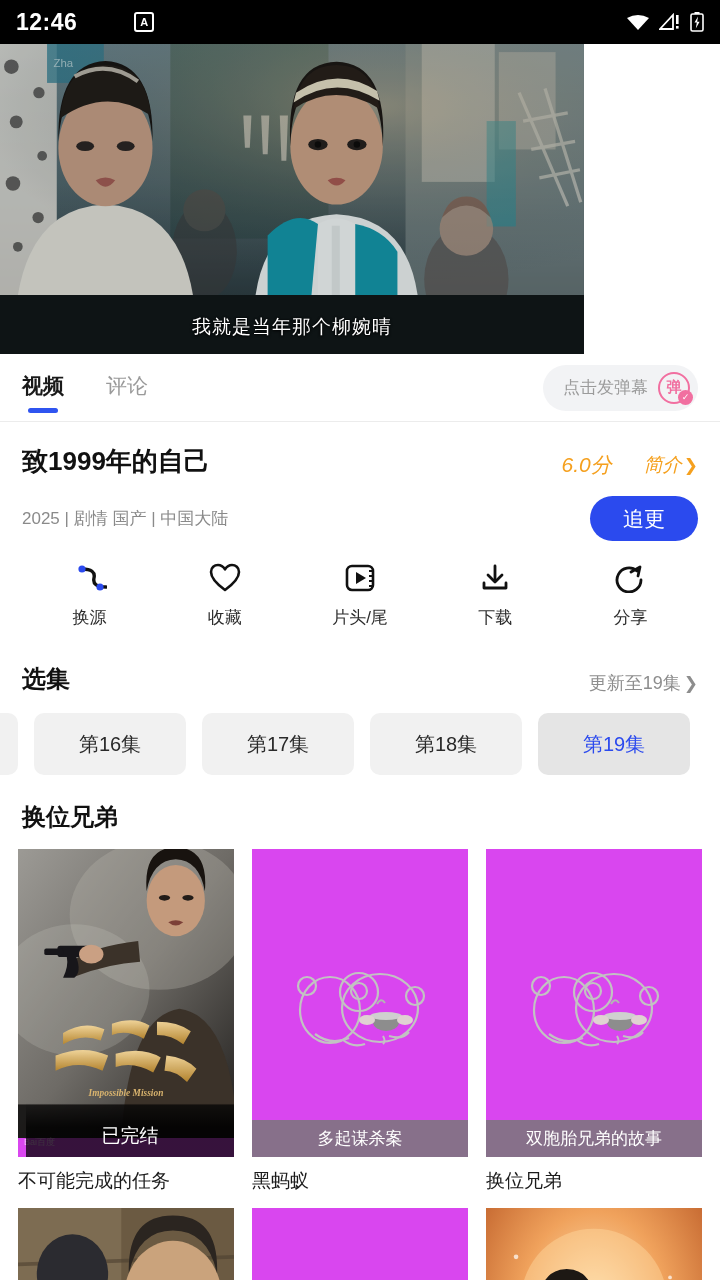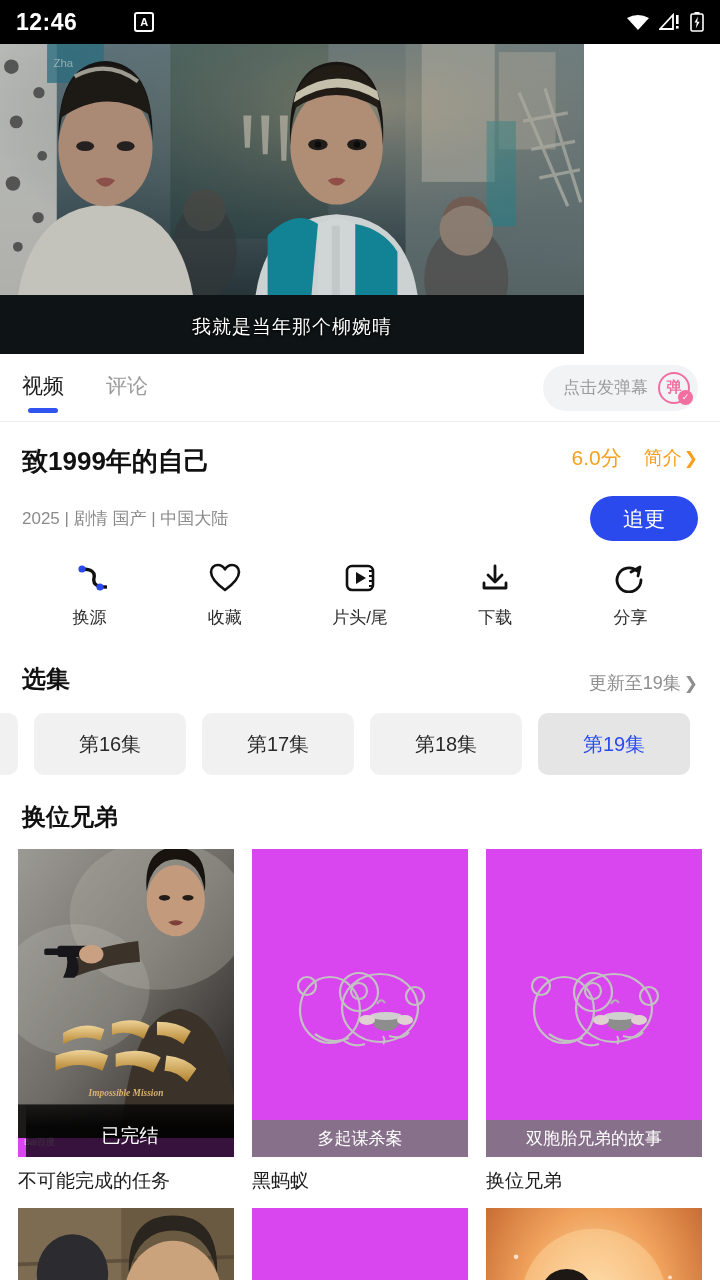--- a/index.html
+++ b/index.html
@@ -43,21 +43,21 @@
   
   .tabbar {
     height: 68px; display: flex; align-items: center;
     padding: 0 22px; border-bottom: 1px solid #ececec;
     background: #fff;
   }
   .tab {
     position: relative; font-size: 21px; color: #9a9a9a;
     margin-right: 42px; padding-bottom: 4px;
   }
-  .tab.active { color: #1a1a1a; font-weight: 400; }
+  .tab.active { color: #1a1a1a; font-weight: 700; }
   .tab.active::after {
     content: ""; position: absolute; left: 50%; transform: translateX(-50%);
     bottom: -9px; width: 30px; height: 5px;
     border-radius: 3px; background: #2f54f0;
   }
   .danmu-pill {
     margin-left: auto; display: flex; align-items: center;
     background: #f2f3f5; border-radius: 26px;
     height: 46px; padding: 0 8px 0 20px; gap: 10px;
   }
@@ -71,23 +71,23 @@
   }
   .danmu-badge::after {
     content: "✓"; position: absolute; right: -5px; bottom: -3px;
     width: 15px; height: 15px; border-radius: 50%;
     background: #f16fa0; color: #fff; font-size: 9px; font-weight: 700;
     display: flex; align-items: center; justify-content: center;
   }
 
   
   .titleblock { padding: 22px 22px 0 22px; position: relative; }
-  .row-title { display: flex; align-items: flex-start; }
+  .row-title { display: flex; align-items: flex-end; }
   .movie-title { font-size: 26px; font-weight: 700; color: #111; }
-  .title-right { margin-left: auto; display: flex; align-items: center; gap: 22px; }
+  .title-right { margin-left: auto; display: flex; align-items: center; gap: 32px; font-style: italic; }
   .score { font-size: 21px; color: #f5a01e; }
   .intro-link {
     font-size: 19px; color: #f5a01e;
     display: flex; align-items: center; gap: 2px;
   }
   .chev { font-size: 17px; line-height: 1; }
   .row-meta { display: flex; align-items: center; margin-top: 14px; min-height: 50px; }
   .meta { font-size: 17px; color: #8a8a8a; }
   .follow-btn {
     margin-left: auto; background: #2b4aee; color: #fff;

